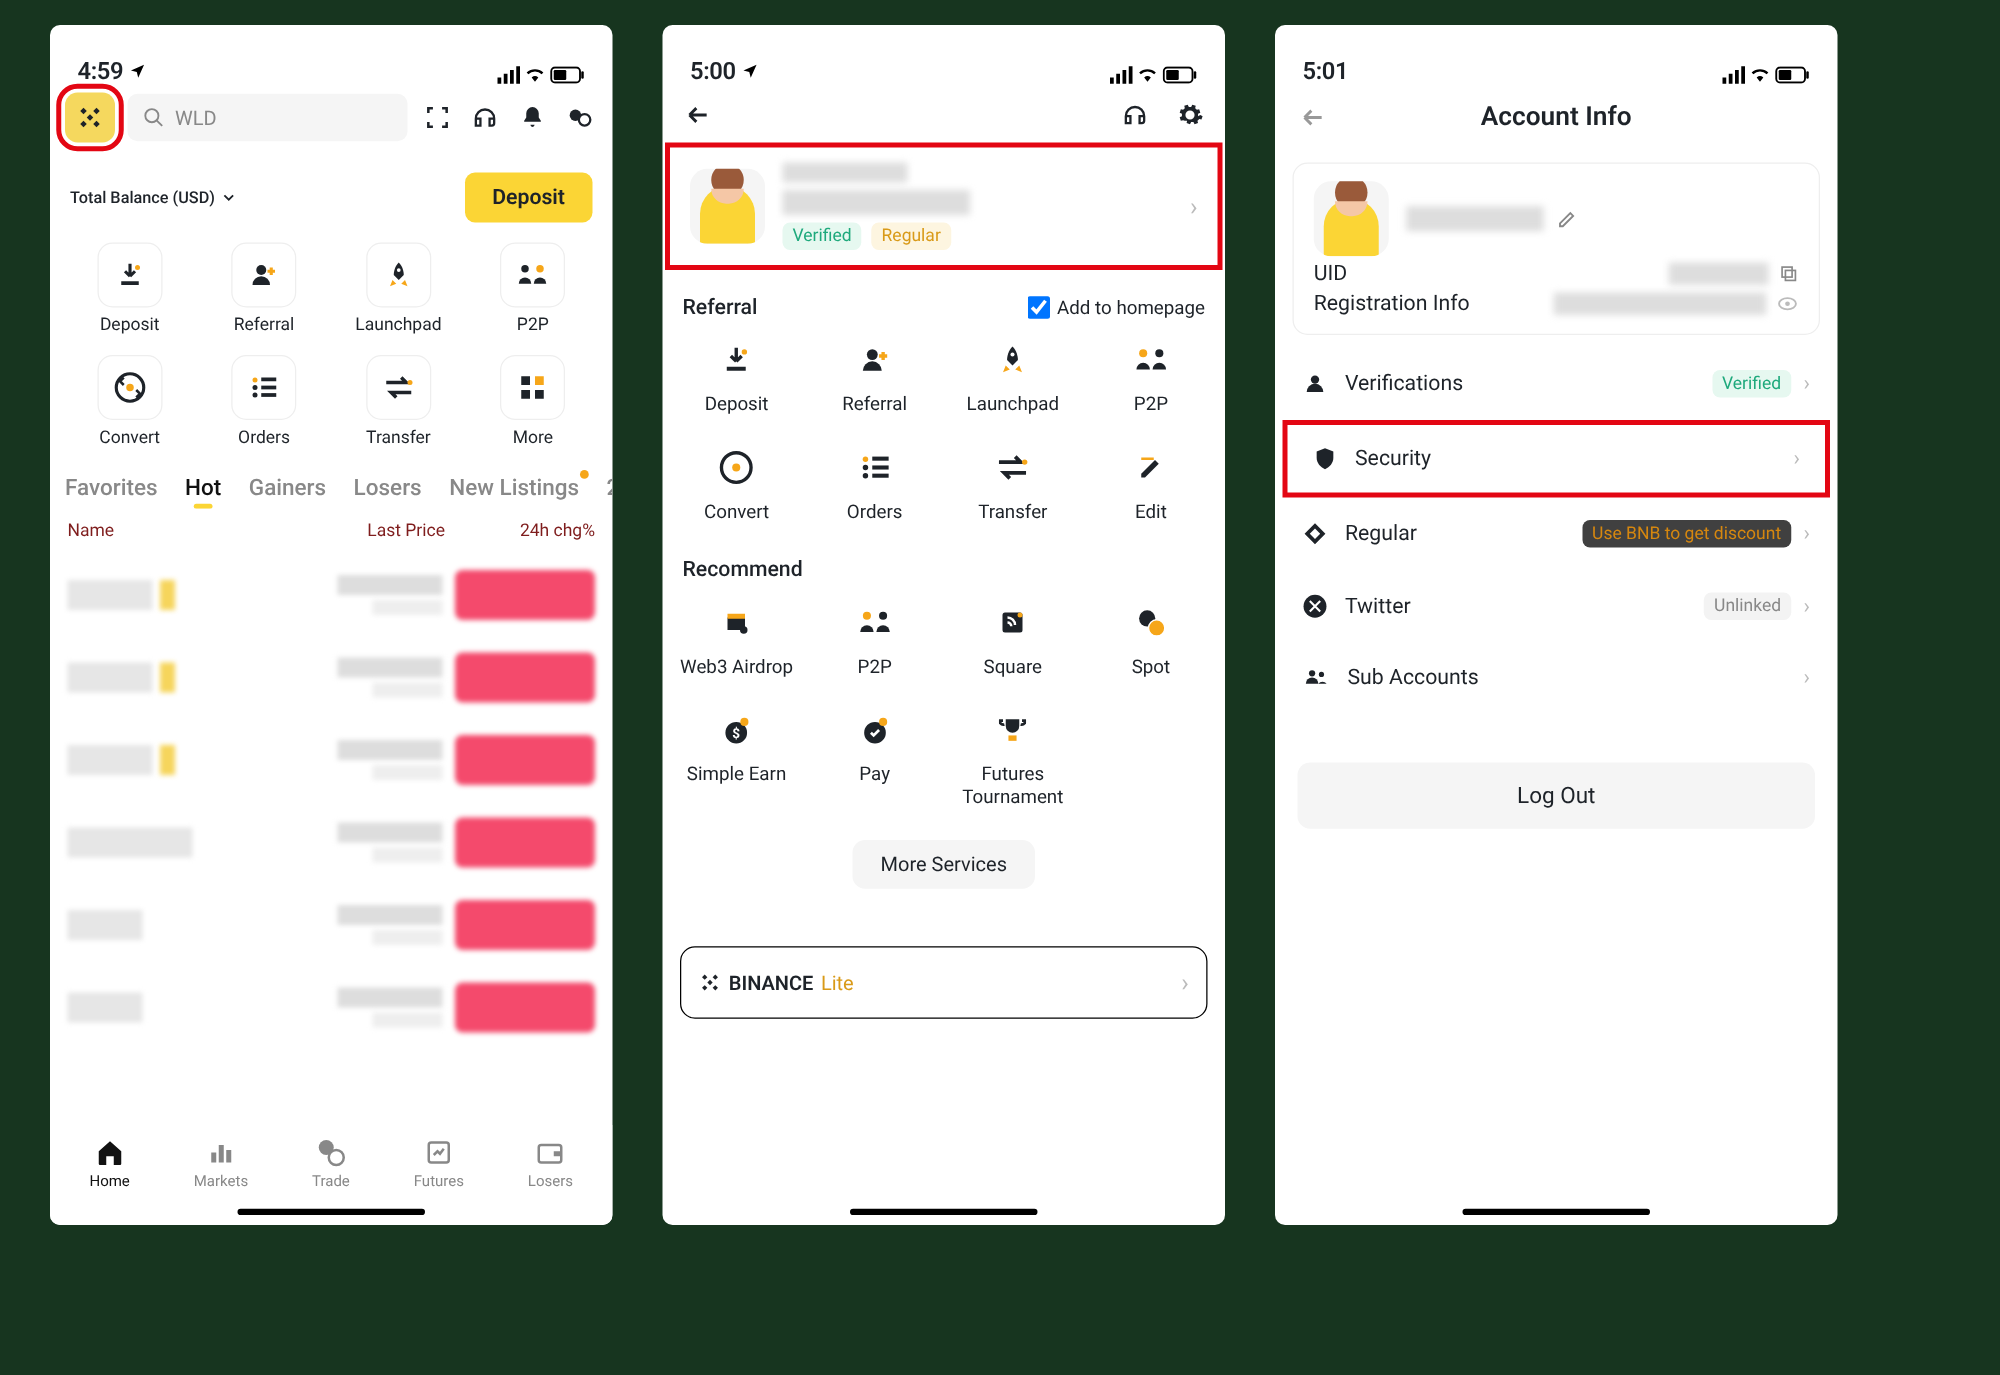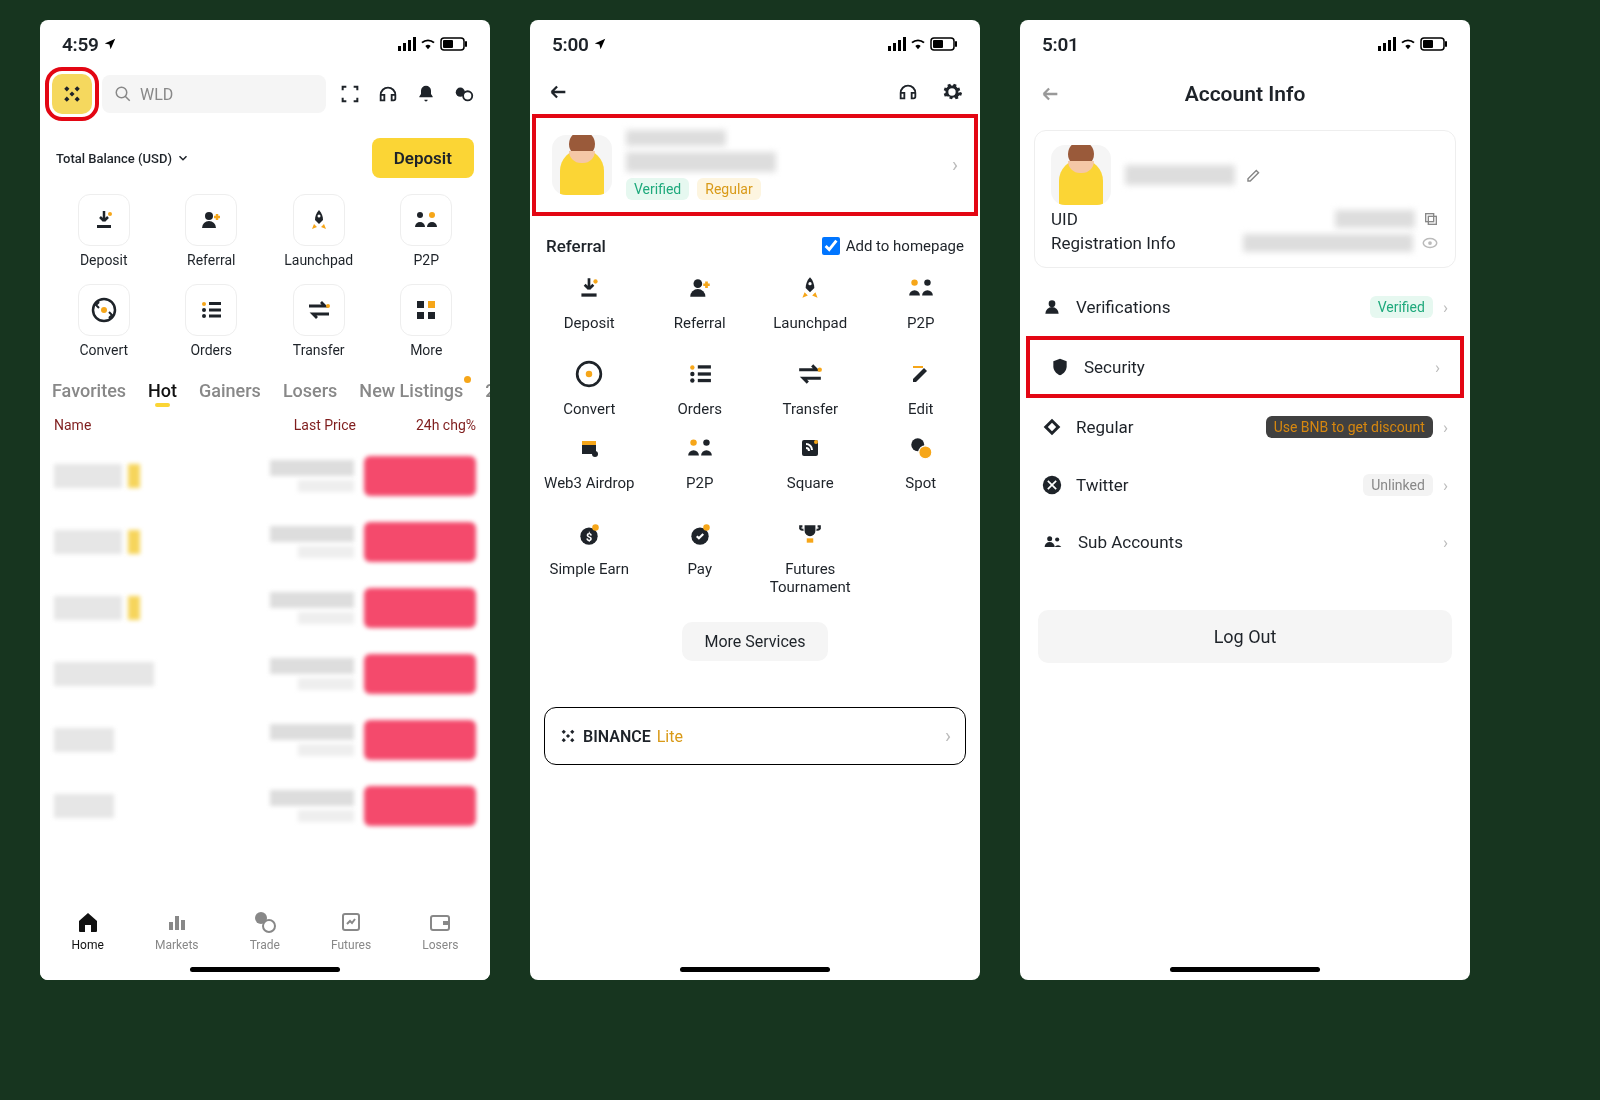--- a/index.html
+++ b/index.html
@@ -20,23 +20,23 @@
     border-radius:8px;
     overflow:hidden;
     display:flex;
     flex-direction:column;
     position:relative;
   }
   
   .status-bar {
     height:48px;
     display:flex;
-    align-items:center;
+    align-items:flex-end;
     justify-content:space-between;
-    padding:16px 22px;
+    padding:0 22px;
     font-size:19px;
     font-weight:600;
     letter-spacing:-0.3px;
     gap:48px;
   }
   .status-right { display:flex; align-items:center; gap:2px;}
   
   .hdr {
     display:flex;
     align-items:center;
@@ -611,20 +611,23 @@
         <div class="ic">
           <svg width="24" height="24" viewBox="0 0 24 24">
             <path d="M4 17v3h3L18 9l-3-3L4 17z" fill="#1e2329"></path>
             <rect x="4" y="4" width="10" height="2" fill="#f6a619"></rect>
           </svg>
         </div>
         <span>Edit</span>
       </div>
   </div>
 
+  <div class="sect-hdr">
+    <span>Recommend</span>
+  </div>
 
   <div class="grid4b">
     <div class="tile2">
         <div class="ic">
           <svg width="26" height="24" viewBox="0 0 24 24">
             <rect x="5" y="8" width="14" height="10" fill="#1e2329"></rect>
             <rect x="5" y="5" width="14" height="4" fill="#f6a619"></rect>
             <circle cx="18" cy="18" r="3" fill="#1e2329"></circle>
           </svg>
         </div>

